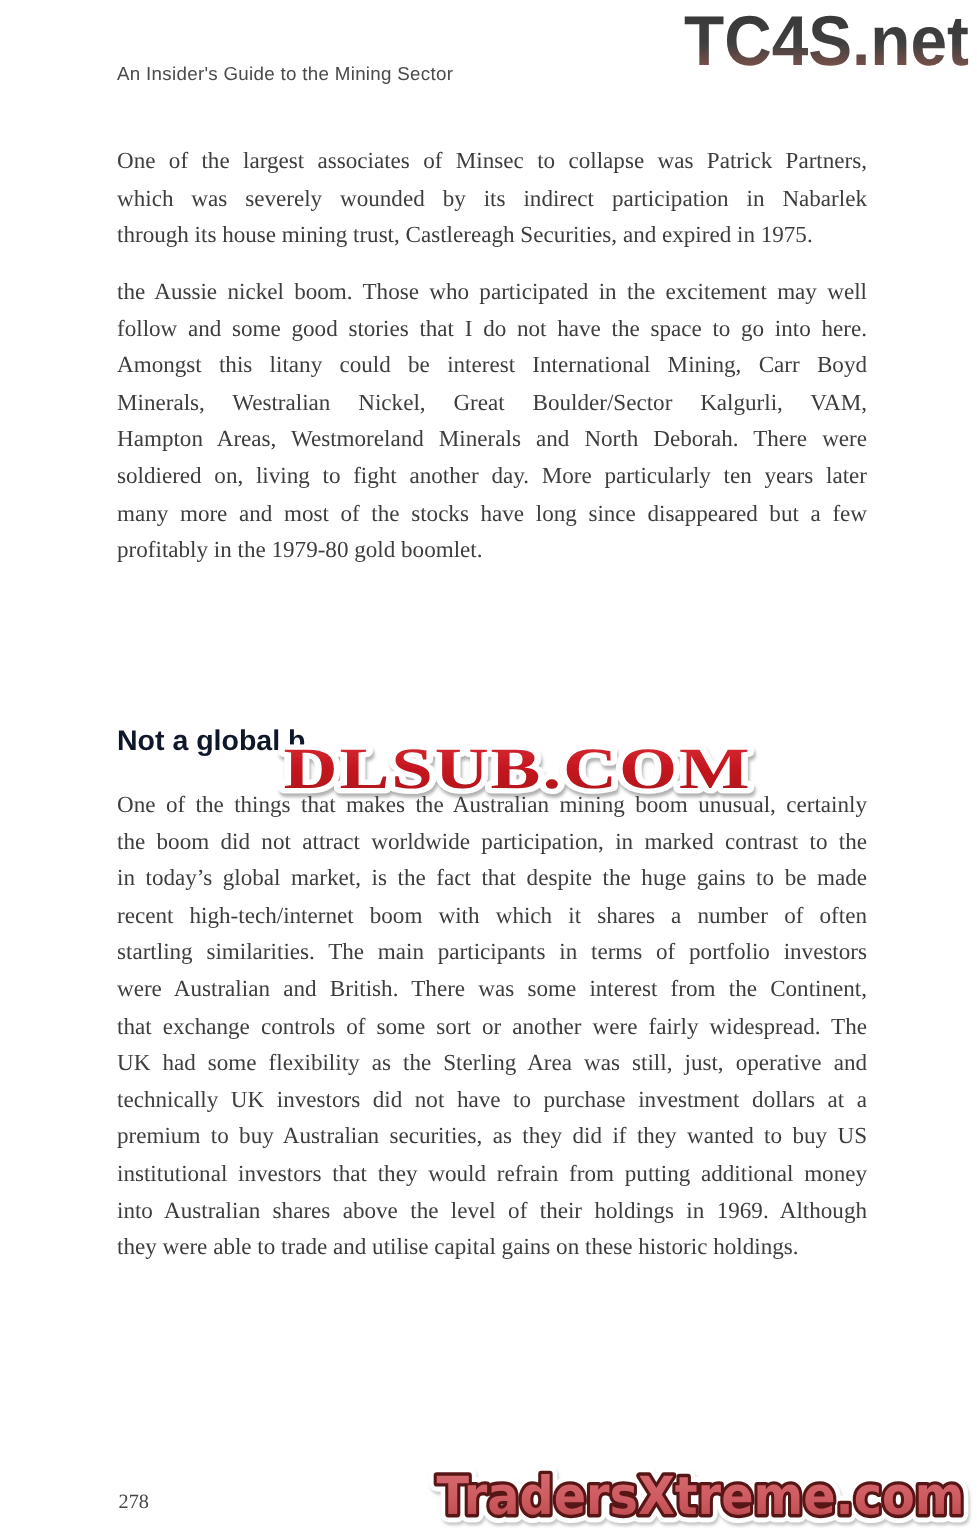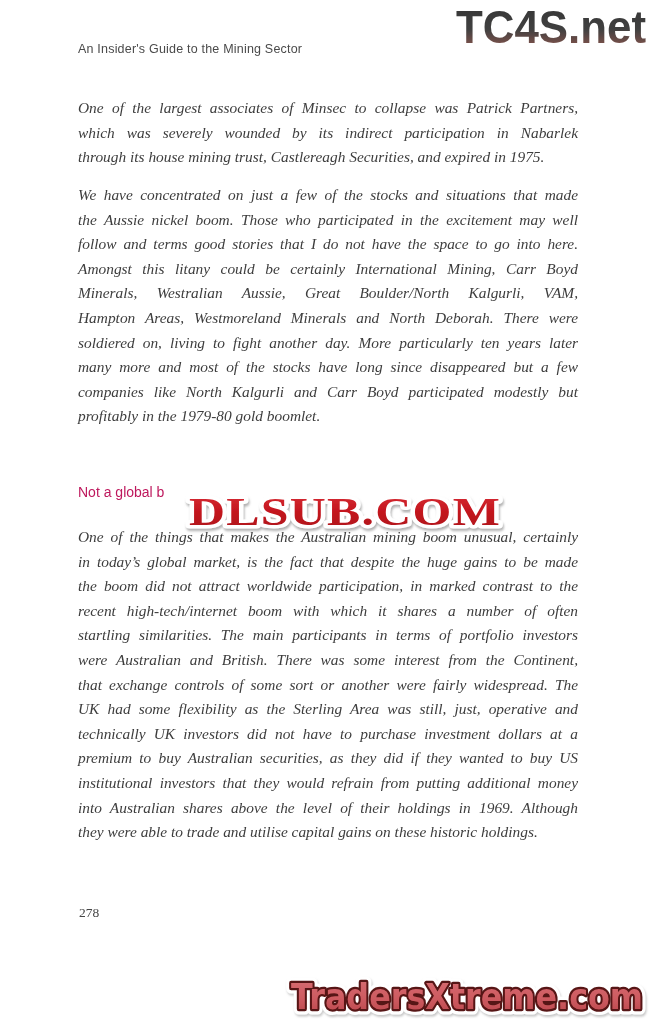--- a/index.html
+++ b/index.html
@@ -22,42 +22,41 @@
     letter-spacing: 0.2px;
     color: #4a4a4a;
   }
   .para {
     position: absolute;
     left: 78px;
     width: 500px;
     font-size: 15.4px;
     line-height: 24.6px;
     color: #3d3d3d;
-    font-style: italic;
   }
   .para .line { text-align: justify; text-align-last: justify; }
   .para .line.last { text-align-last: left; }
   .p1 { top: 96px; }
   .p2 { top: 183px; }
   .p3 { top: 525px; }
   .section-heading {
     position: absolute;
     left: 78px;
     top: 484px;
     margin: 0;
     font-family: "Liberation Sans", sans-serif;
-    font-size: 14px;
-    font-weight: 400;
-    color: #be185d;
+    font-size: 19px;
+    font-weight: 700;
+    color: #0f172a;
     white-space: nowrap;
   }
   .page-number {
     position: absolute;
     left: 79px;
-    top: 905px;
+    top: 993px;
     font-size: 13.5px;
     color: #454545;
   }
   .wm-top    { position: absolute; left: 452px; top: 0px; }
   .wm-mid    { position: absolute; left: 180px; top: 483px; }
   .wm-bottom { position: absolute; left: 283px; top: 968px; }
   svg text { user-select: none; }
 </style>
 </head>
 <body>
@@ -77,29 +76,27 @@
     <text x="99" y="43" text-anchor="middle" font-family="Liberation Sans, sans-serif" font-weight="700" font-size="47" textLength="190" lengthAdjust="spacingAndGlyphs" fill="url(#tcgrad)" opacity="0.97">TC4S.net</text>
   </svg>
 
   <div class="para p1">
       <div class="line">One of the largest associates of Minsec to collapse was Patrick Partners,</div>
       <div class="line">which was severely wounded by its indirect participation in Nabarlek</div>
       <div class="line last">through its house mining trust, Castlereagh Securities, and expired in 1975.</div>
     </div>
 
   <div class="para p2">
-      <div class="line">We have concentrated on just a few of the stocks and situations that made</div>
       <div class="line">the Aussie nickel boom. Those who participated in the excitement may well</div>
-      <div class="line">follow and terms good stories that I do not have the space to go into here.</div>
-      <div class="line">Amongst this litany could be certainly International Mining, Carr Boyd</div>
-      <div class="line">Minerals, Westralian Aussie, Great Boulder/North Kalgurli, VAM,</div>
+      <div class="line">follow and some good stories that I do not have the space to go into here.</div>
+      <div class="line">Amongst this litany could be interest International Mining, Carr Boyd</div>
+      <div class="line">Minerals, Westralian Nickel, Great Boulder/Sector Kalgurli, VAM,</div>
       <div class="line">Hampton Areas, Westmoreland Minerals and North Deborah. There were</div>
       <div class="line">soldiered on, living to fight another day. More particularly ten years later</div>
       <div class="line">many more and most of the stocks have long since disappeared but a few</div>
-      <div class="line">companies like North Kalgurli and Carr Boyd participated modestly but</div>
       <div class="line last">profitably in the 1979-80 gold boomlet.</div>
     </div>
 
   <h2 class="section-heading">Not a global b</h2>
 
   <svg class="wm-mid" width="330" height="62" viewBox="0 0 330 62">
     <defs>
       <linearGradient id="dlgrad" x1="0" y1="0" x2="0" y2="1">
         <stop offset="0%" stop-color="#da3038"></stop>
         <stop offset="50%" stop-color="#c4161f"></stop>
@@ -107,22 +104,22 @@
       </linearGradient>
       <filter id="dlshadow" x="-20%" y="-20%" width="140%" height="160%">
         <feDropShadow dx="1" dy="2.5" stdDeviation="1.2" flood-color="#8a8a8a" flood-opacity="0.65"></feDropShadow>
       </filter>
     </defs>
     <text x="165" y="42" text-anchor="middle" font-family="Liberation Serif, serif" font-weight="700" font-size="39" letter-spacing="1" textLength="312" lengthAdjust="spacingAndGlyphs" fill="url(#dlgrad)" stroke="#ffffff" stroke-width="7" stroke-linejoin="round" paint-order="stroke" filter="url(#dlshadow)">DLSUB.COM</text>
   </svg>
 
   <div class="para p3">
       <div class="line">One of the things that makes the Australian mining boom unusual, certainly</div>
+      <div class="line">the boom did not attract worldwide participation, in marked contrast to the</div>
       <div class="line">in today’s global market, is the fact that despite the huge gains to be made</div>
-      <div class="line">the boom did not attract worldwide participation, in marked contrast to the</div>
       <div class="line">recent high-tech/internet boom with which it shares a number of often</div>
       <div class="line">startling similarities. The main participants in terms of portfolio investors</div>
       <div class="line">were Australian and British. There was some interest from the Continent,</div>
       <div class="line">that exchange controls of some sort or another were fairly widespread. The</div>
       <div class="line">UK had some flexibility as the Sterling Area was still, just, operative and</div>
       <div class="line">technically UK investors did not have to purchase investment dollars at a</div>
       <div class="line">premium to buy Australian securities, as they did if they wanted to buy US</div>
       <div class="line">institutional investors that they would refrain from putting additional money</div>
       <div class="line">into Australian shares above the level of their holdings in 1969. Although</div>
       <div class="line last">they were able to trade and utilise capital gains on these historic holdings.</div>

